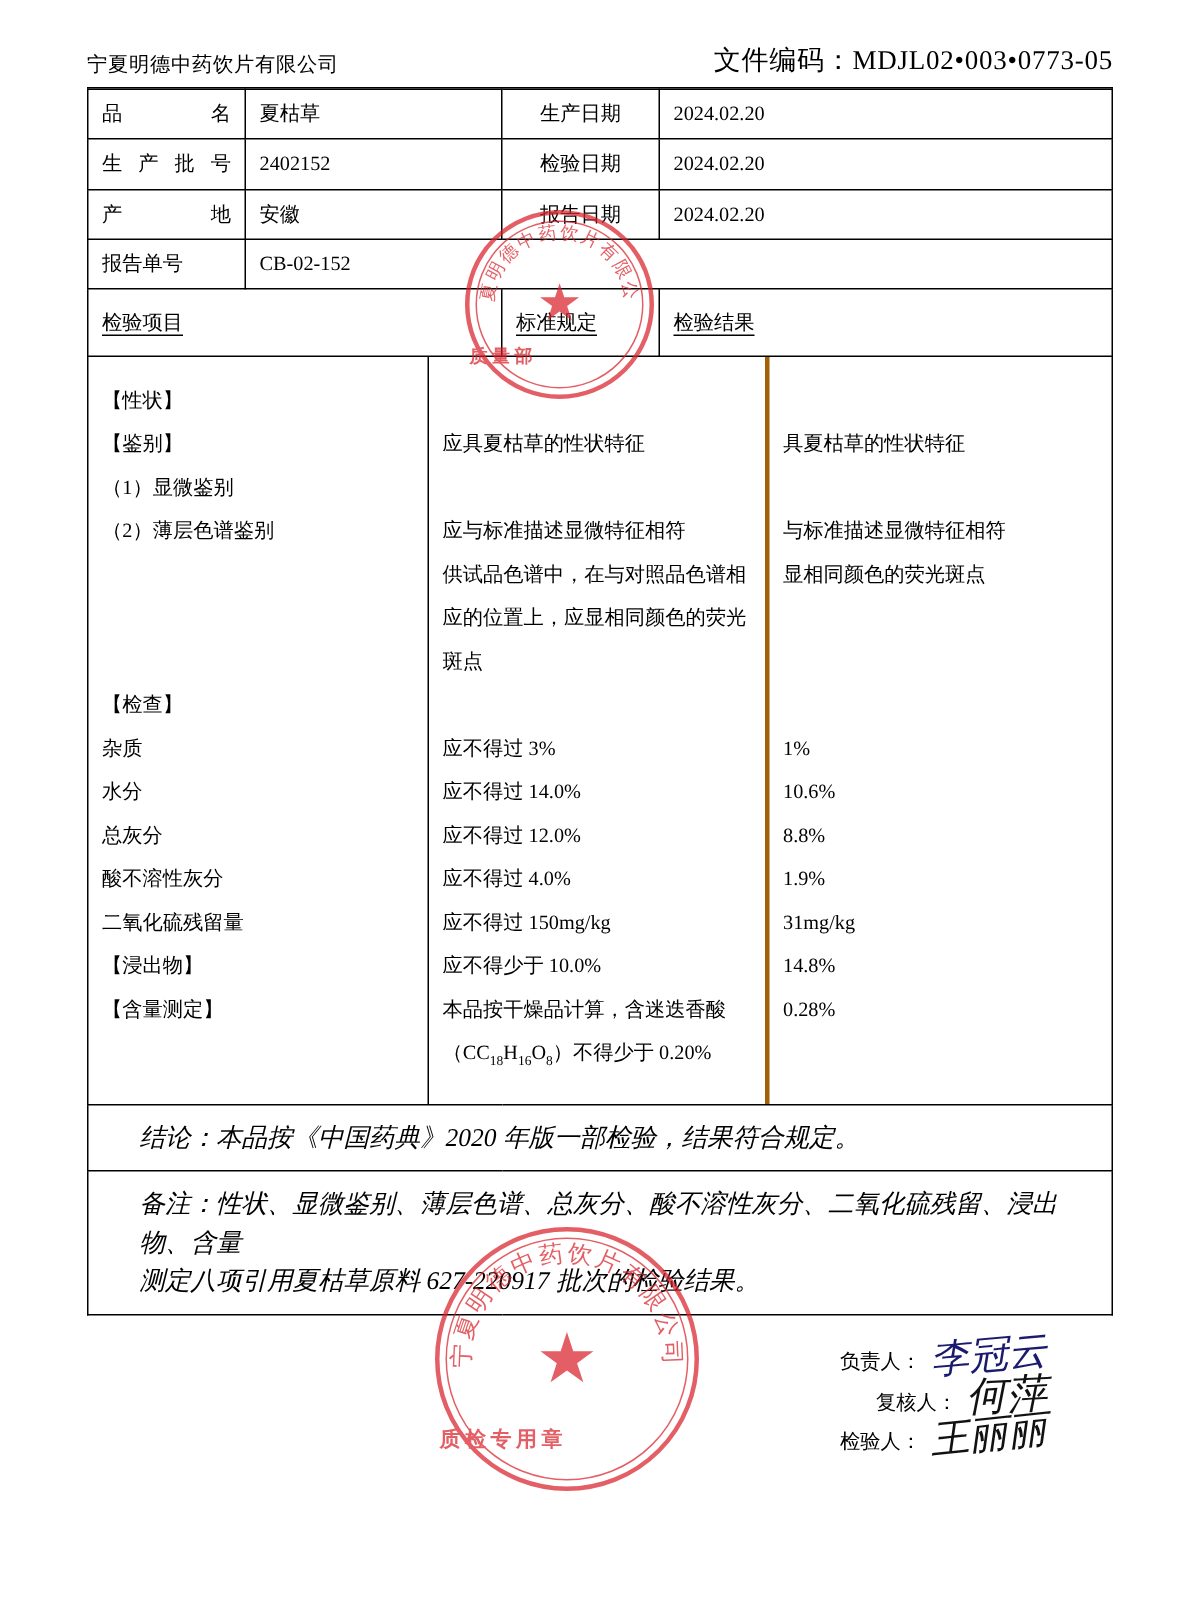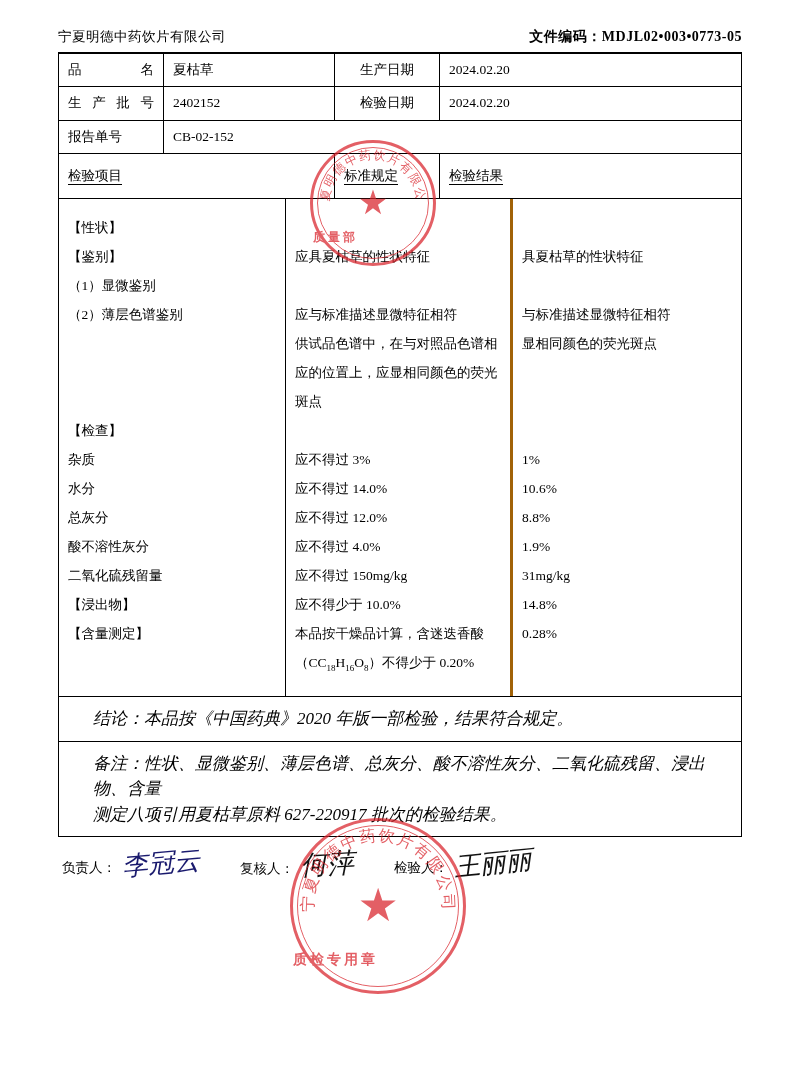--- a/index.html
+++ b/index.html
@@ -26,21 +26,21 @@
   .top-row {
     display: flex;
     justify-content: space-between;
     align-items: flex-end;
     font-size: 13.5px;
     padding-bottom: 6px;
     border-bottom: 1px solid #000;
     letter-spacing: 0.5px;
   }
   .top-row .company { }
-  .top-row .docno { font-size: 14px; font-weight: bold; }
+  .top-row .docno { font-size: 18px; }
 
   .doc-title {
     text-align: center;
     font-size: 27px;
     font-weight: bold;
     letter-spacing: 4px;
     margin: 30px 0 22px 0;
     font-family: "Liberation Serif", "DejaVu Serif", serif;
   }
 
@@ -109,25 +109,26 @@
     font-size: 17px;
     line-height: 1.75;
     font-style: italic;
   }
   .concl { padding: 9px 9px 9px 34px !important; }
   .remark { padding: 9px 9px 9px 34px !important; }
 
   
   .sign-row {
     display: flex;
-    align-items: flex-start;
+    align-items: flex-end;
     font-size: 13.5px;
     margin-top: 14px;
     padding: 0 4px;
     height: 52px;
+    flex-direction: column;
   }
   .sign-block {
     display: flex;
     align-items: flex-end;
     margin-right: 40px;
   }
   .sign-block .lab { white-space: nowrap; }
   .sign-img {
     margin-left: 6px;
     font-family: "Liberation Serif", serif;
@@ -210,20 +211,26 @@
         <tr>
       <td class="lbl spread">品　　名</td>
       <td class="val-a">夏枯草</td>
       <td class="lbl-b cell-center">生产日期</td>
       <td class="val-b">2024.02.20</td>
     </tr>
     <tr>
       <td class="lbl spread">生产批号</td>
       <td class="val-a">2402152</td>
       <td class="lbl-b cell-center">检验日期</td>
+      <td class="val-b">2024.02.20</td>
+    </tr>
+    <tr>
+      <td class="lbl spread">产　　地</td>
+      <td class="val-a">安徽</td>
+      <td class="lbl-b cell-center">报告日期</td>
       <td class="val-b">2024.02.20</td>
     </tr>
     <tr>
       <td class="lbl">报告单号</td>
       <td colspan="3">CB-02-152</td>
     </tr>
 
     <tr>
       <td colspan="2" class="rhead"><span>检验项目</span></td>
       <td class="rhead"><span>标准规定</span></td>

